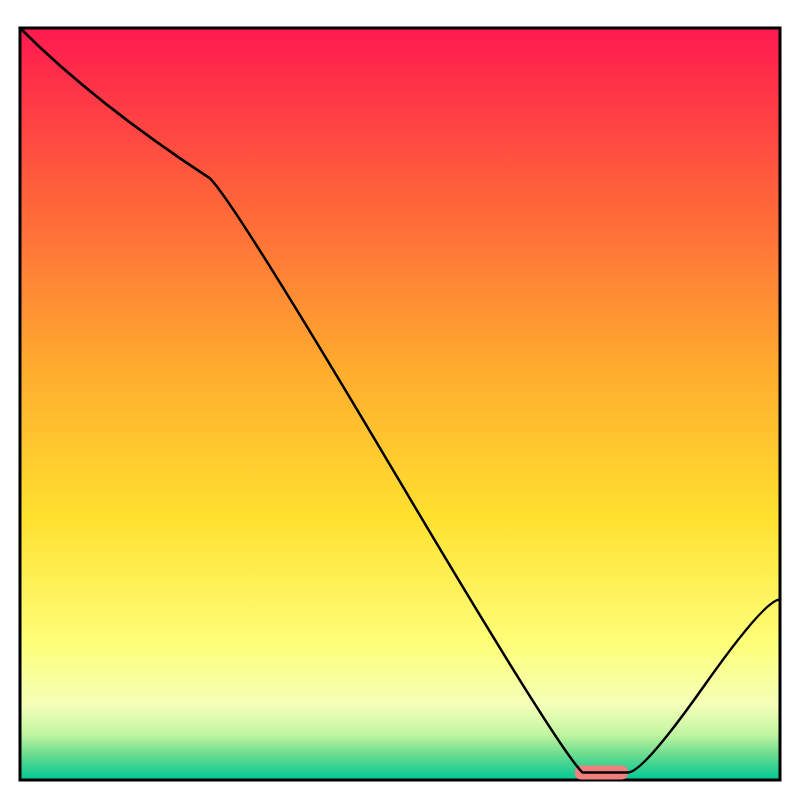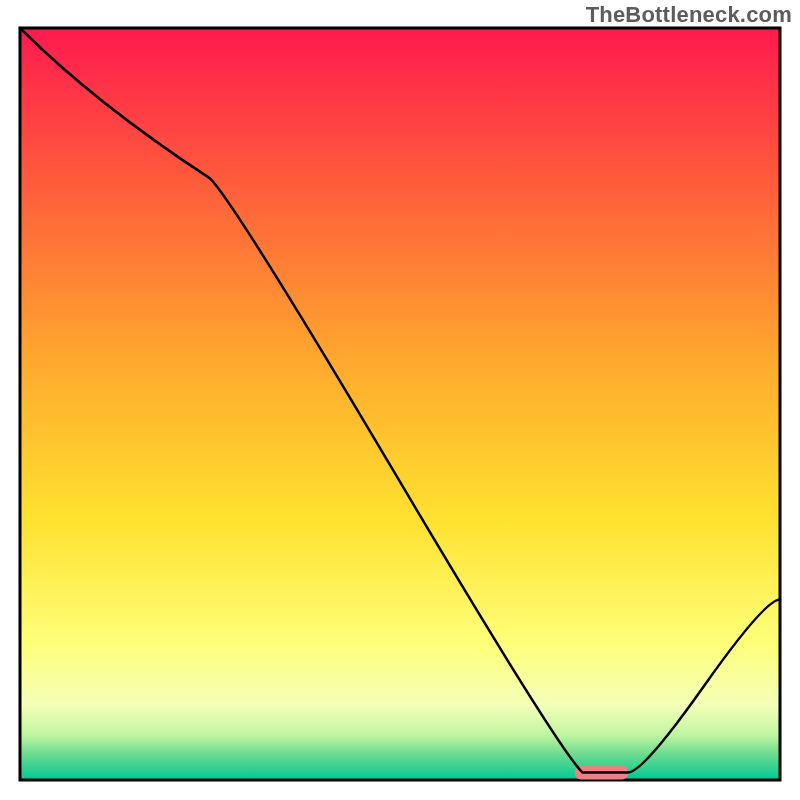--- a/index.html
+++ b/index.html
@@ -29,21 +29,20 @@
     position: absolute;
     top: 0;
     left: 0;
   }
 </style>
 </head>
 <body>
 
 <div class="chart-container">
 
-  <div class="watermark">TheBottleneck.com</div>
 
   <svg width="800" height="800" viewBox="0 0 800 800">
     <defs>
       <linearGradient id="bg-grad" x1="0" y1="0" x2="0" y2="1">
 
       <stop offset="0%" stop-color="#ff1a4f"></stop>
           <stop offset="20%" stop-color="#ff5a3c"></stop>
           <stop offset="45%" stop-color="#ffab2e"></stop>
           <stop offset="65%" stop-color="#ffe12f"></stop>
           <stop offset="82%" stop-color="#feff7a"></stop>

